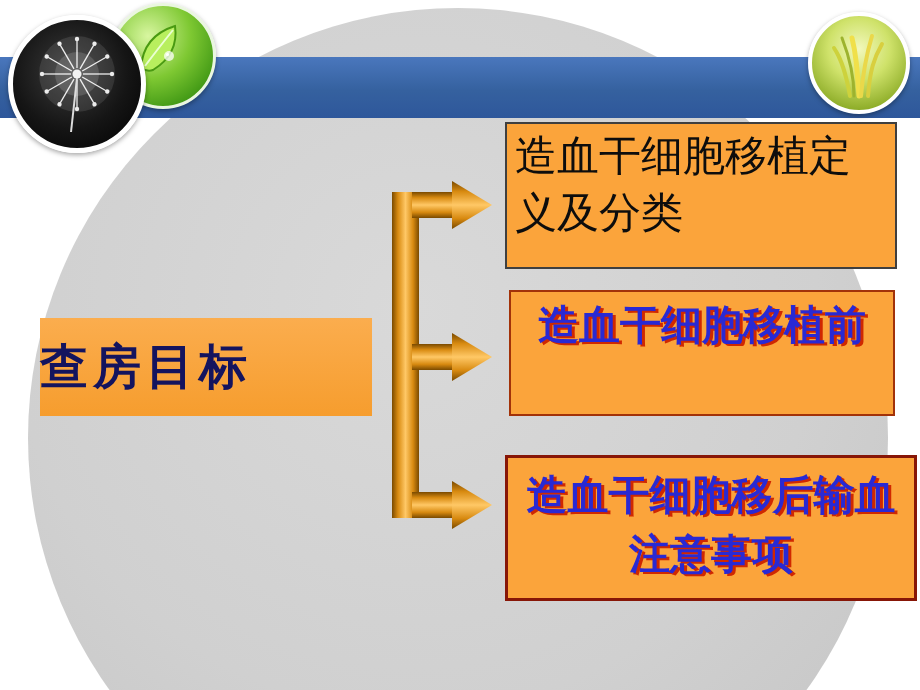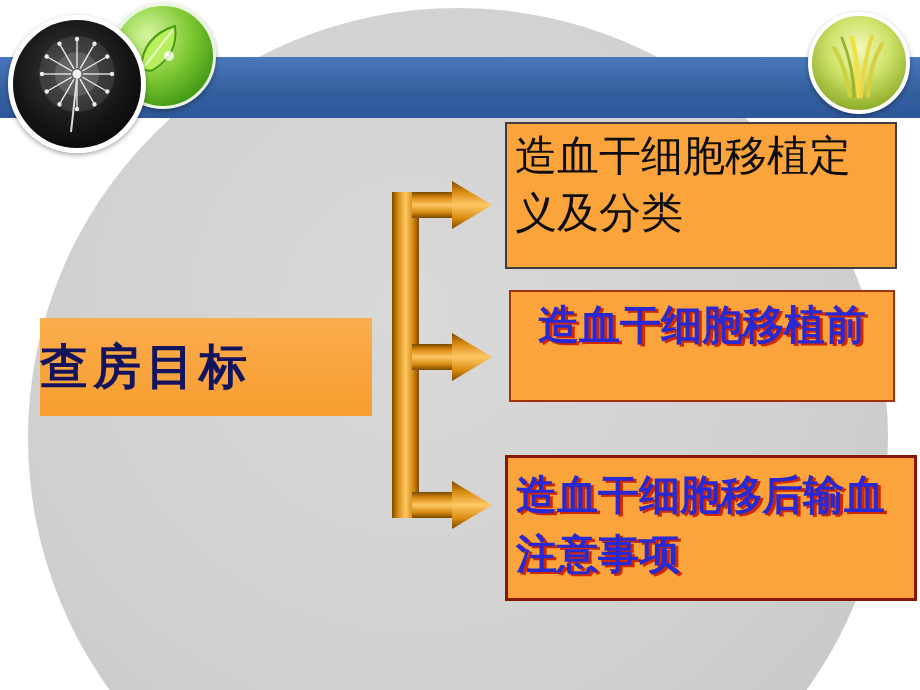--- a/index.html
+++ b/index.html
@@ -45,26 +45,26 @@
   }
   
   .bracket{position:absolute;left:0;top:0;z-index:3;pointer-events:none;}
   
   .topic-box{position:absolute;z-index:4;background:#fba43b;box-sizing:border-box;}
   .box1{
     left:505px;top:122px;width:392px;height:147px;border:2px solid #3f3f3f;
     padding:4px 8px;font-size:42px;line-height:1.35;color:#0d0d0d;
   }
   .box2{
-    left:509px;top:290px;width:386px;height:112px;border:2px solid #a23209;
+    left:509px;top:290px;width:386px;height:126px;border:2px solid #a23209;
     padding-top:12px;text-align:center;
   }
   .box3{
     left:505px;top:455px;width:412px;height:146px;border:3px solid #871607;
-    padding:8px 8px;text-align:left;
+    padding:8px 16px;text-align:center;
   }
   .blue-line{
     font-size:41px;font-weight:bold;color:#2929d4;
     text-shadow:3px 2px 0 #d02800;white-space:nowrap;
   }
   .box2 .blue-line{line-height:1.03;}
   .box3 .blue-line{line-height:1.45;}
 </style>
 </head>
 <body>

